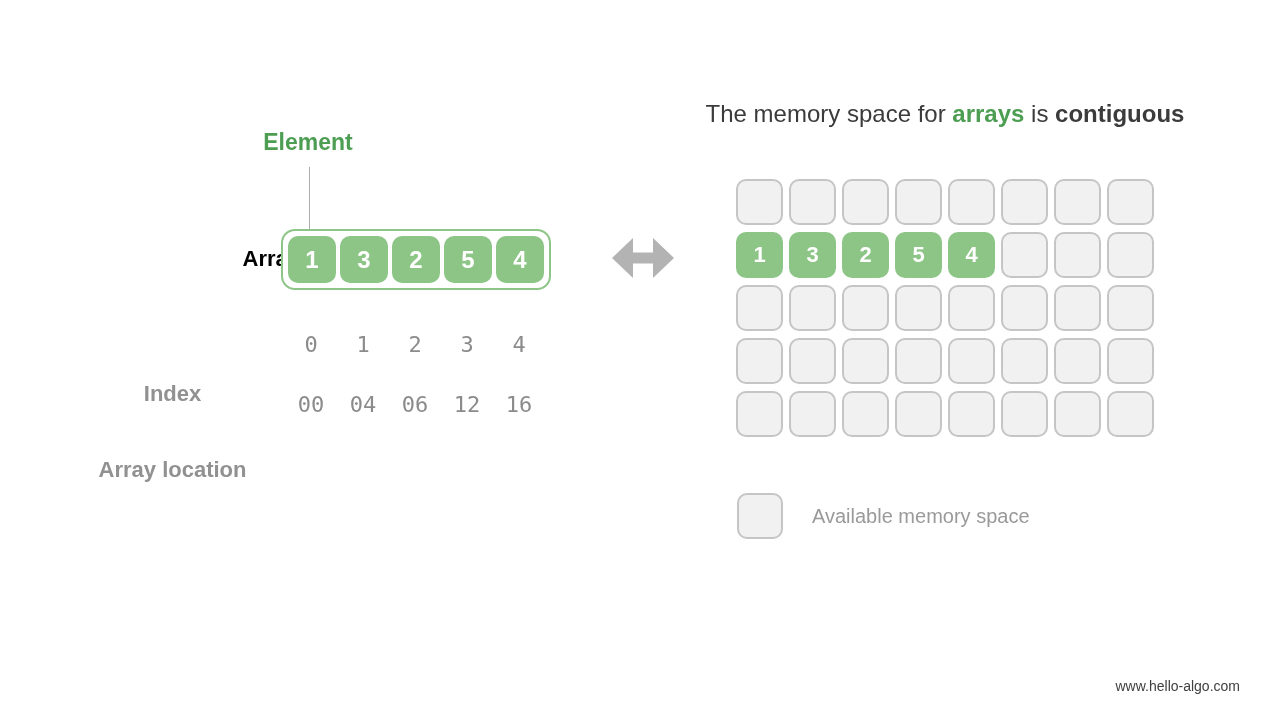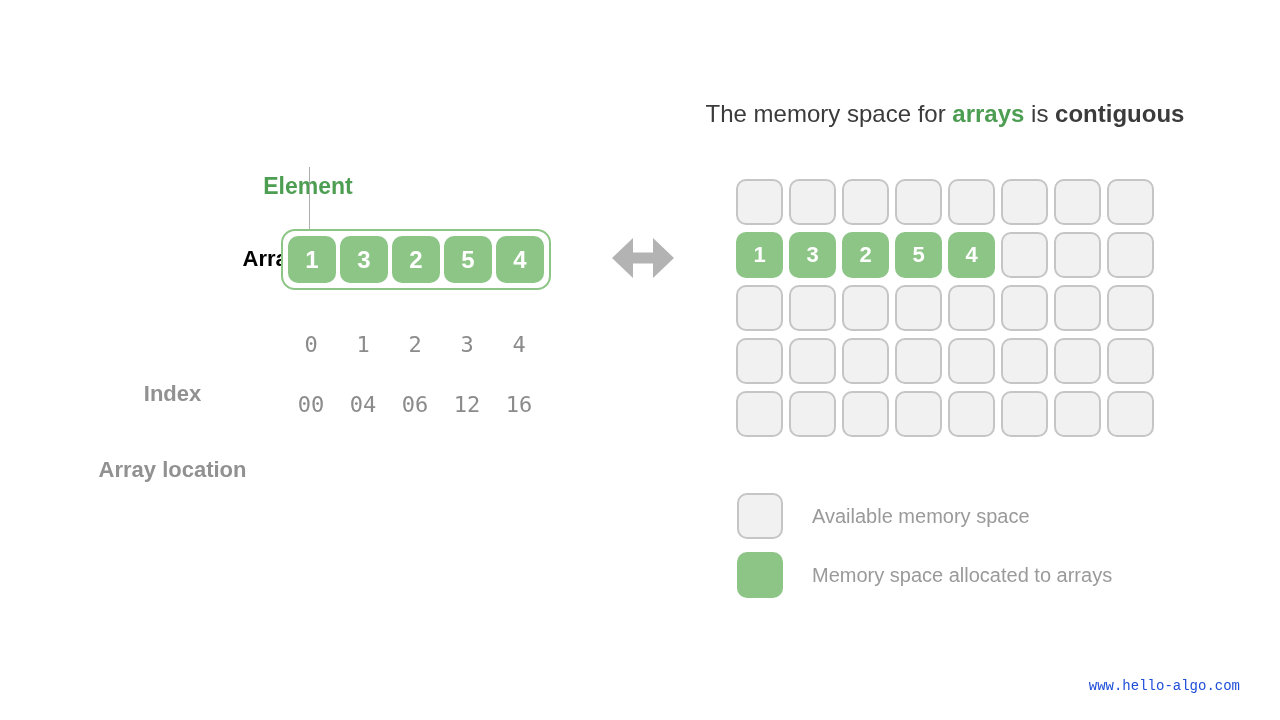--- a/index.html
+++ b/index.html
@@ -3,21 +3,21 @@
 <meta charset="utf-8">
 <style>
   html,body{margin:0;padding:0;}
   body{
     width:1280px;height:720px;position:relative;background:#ffffff;
     font-family:"Liberation Sans",sans-serif;overflow:hidden;
   }
   
   .element-label{
     position:absolute;left:308px;top:129px;transform:translateX(-50%);
-    font-size:23px;font-weight:bold;color:#4d9e53;white-space:nowrap;margin-top:44px;
+    font-size:23px;font-weight:bold;color:#4d9e53;white-space:nowrap;
   }
   .connector{
     position:absolute;left:309px;top:167px;width:1px;height:62px;background:#adadad;
   }
   .array-box{
     position:absolute;left:281px;top:229px;
     display:flex;gap:4px;padding:5px;border:2px solid #8dc587;border-radius:14px;
     background:#ffffff;box-sizing:border-box;
   }
   .acell{
@@ -62,21 +62,21 @@
     position:absolute;left:737px;top:493px;display:flex;flex-direction:column;gap:13px;
   }
   .legend-row{display:flex;align-items:center;gap:29px;}
   .swatch{width:46px;height:46px;border-radius:10px;box-sizing:border-box;flex:0 0 auto;}
   .swatch.available{background:#f1f1f1;border:2px solid #c5c5c5;}
   .swatch.allocated{background:#8dc587;}
   .legend-text{font-size:20px;color:#9a9a9a;white-space:nowrap;}
   
   .watermark{
     position:absolute;right:40px;bottom:26px;
-    font-family:Liberation Mono, monospace;font-size:14px;color:#1d4ed8;
+    font-family:Liberation Sans, sans-serif;font-size:14px;color:#404040;
   }
 </style>
 </head>
 <body>
 
 <div class="element-label">Element</div>
 <div class="connector"></div>
 
 <div class="side-label green" style="top:246px;">Array</div>
 <div class="array-box">
@@ -156,19 +156,15 @@
     <div class="mcell"></div>
     <div class="mcell"></div>
     <div class="mcell"></div>
   </div>
 
 <div class="legend">
   <div class="legend-row">
     <div class="swatch available"></div>
     <div class="legend-text">Available memory space</div>
   </div>
-  <div class="legend-row">
-    <div class="swatch allocated"></div>
-    <div class="legend-text">Memory space allocated to arrays</div>
-  </div>
 </div>
 
 <div class="watermark">www.hello-algo.com</div>
 
 </body></html>

